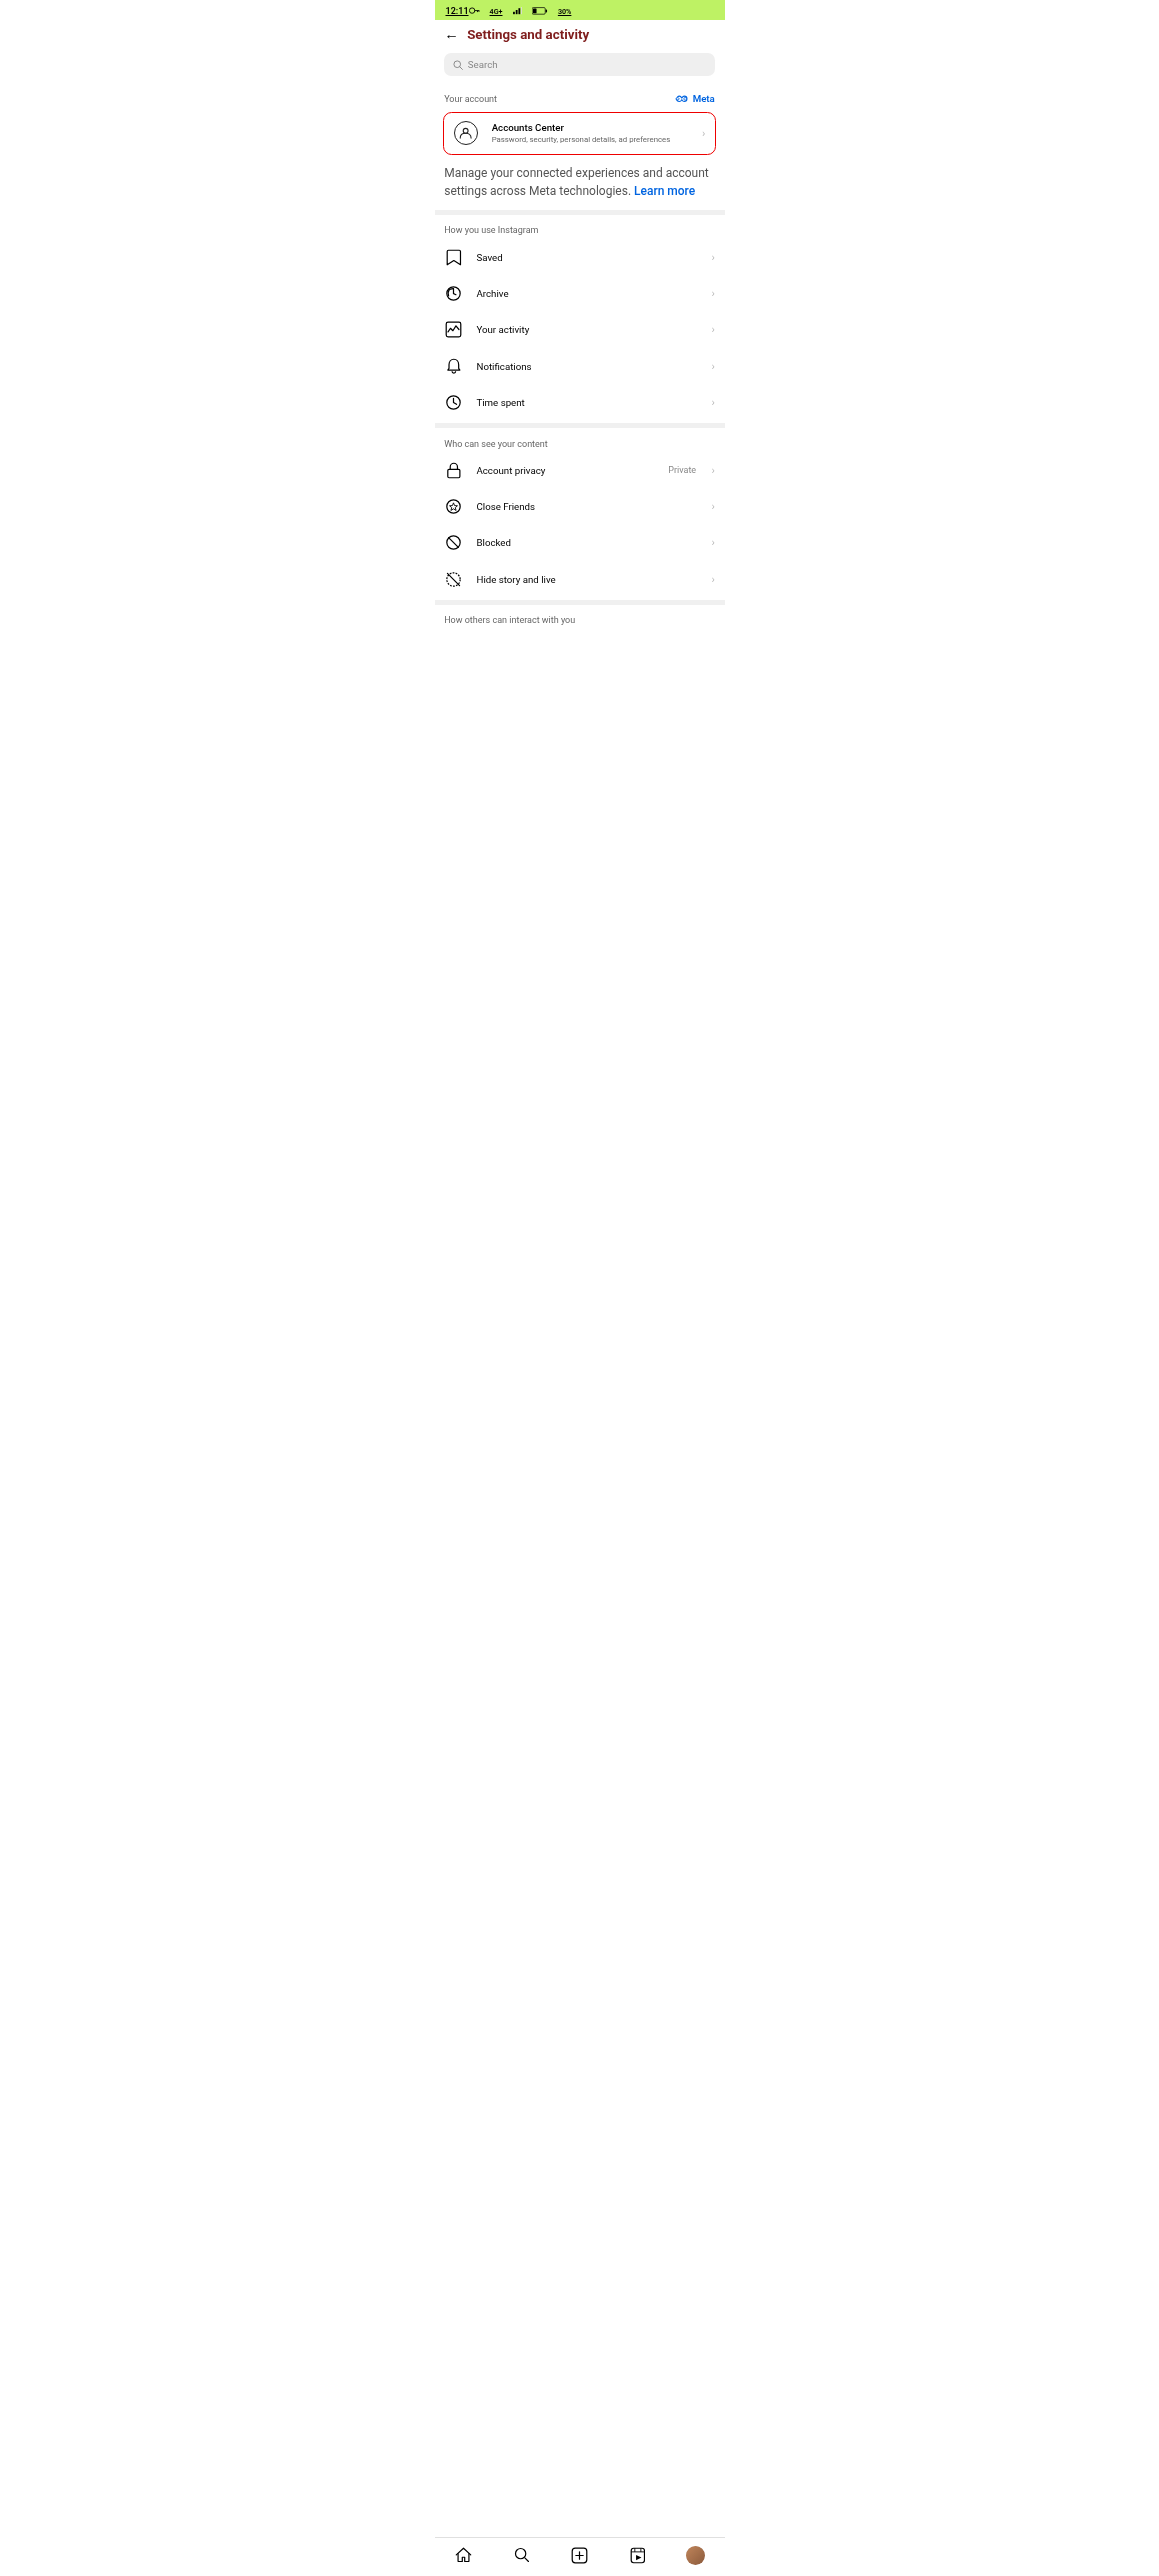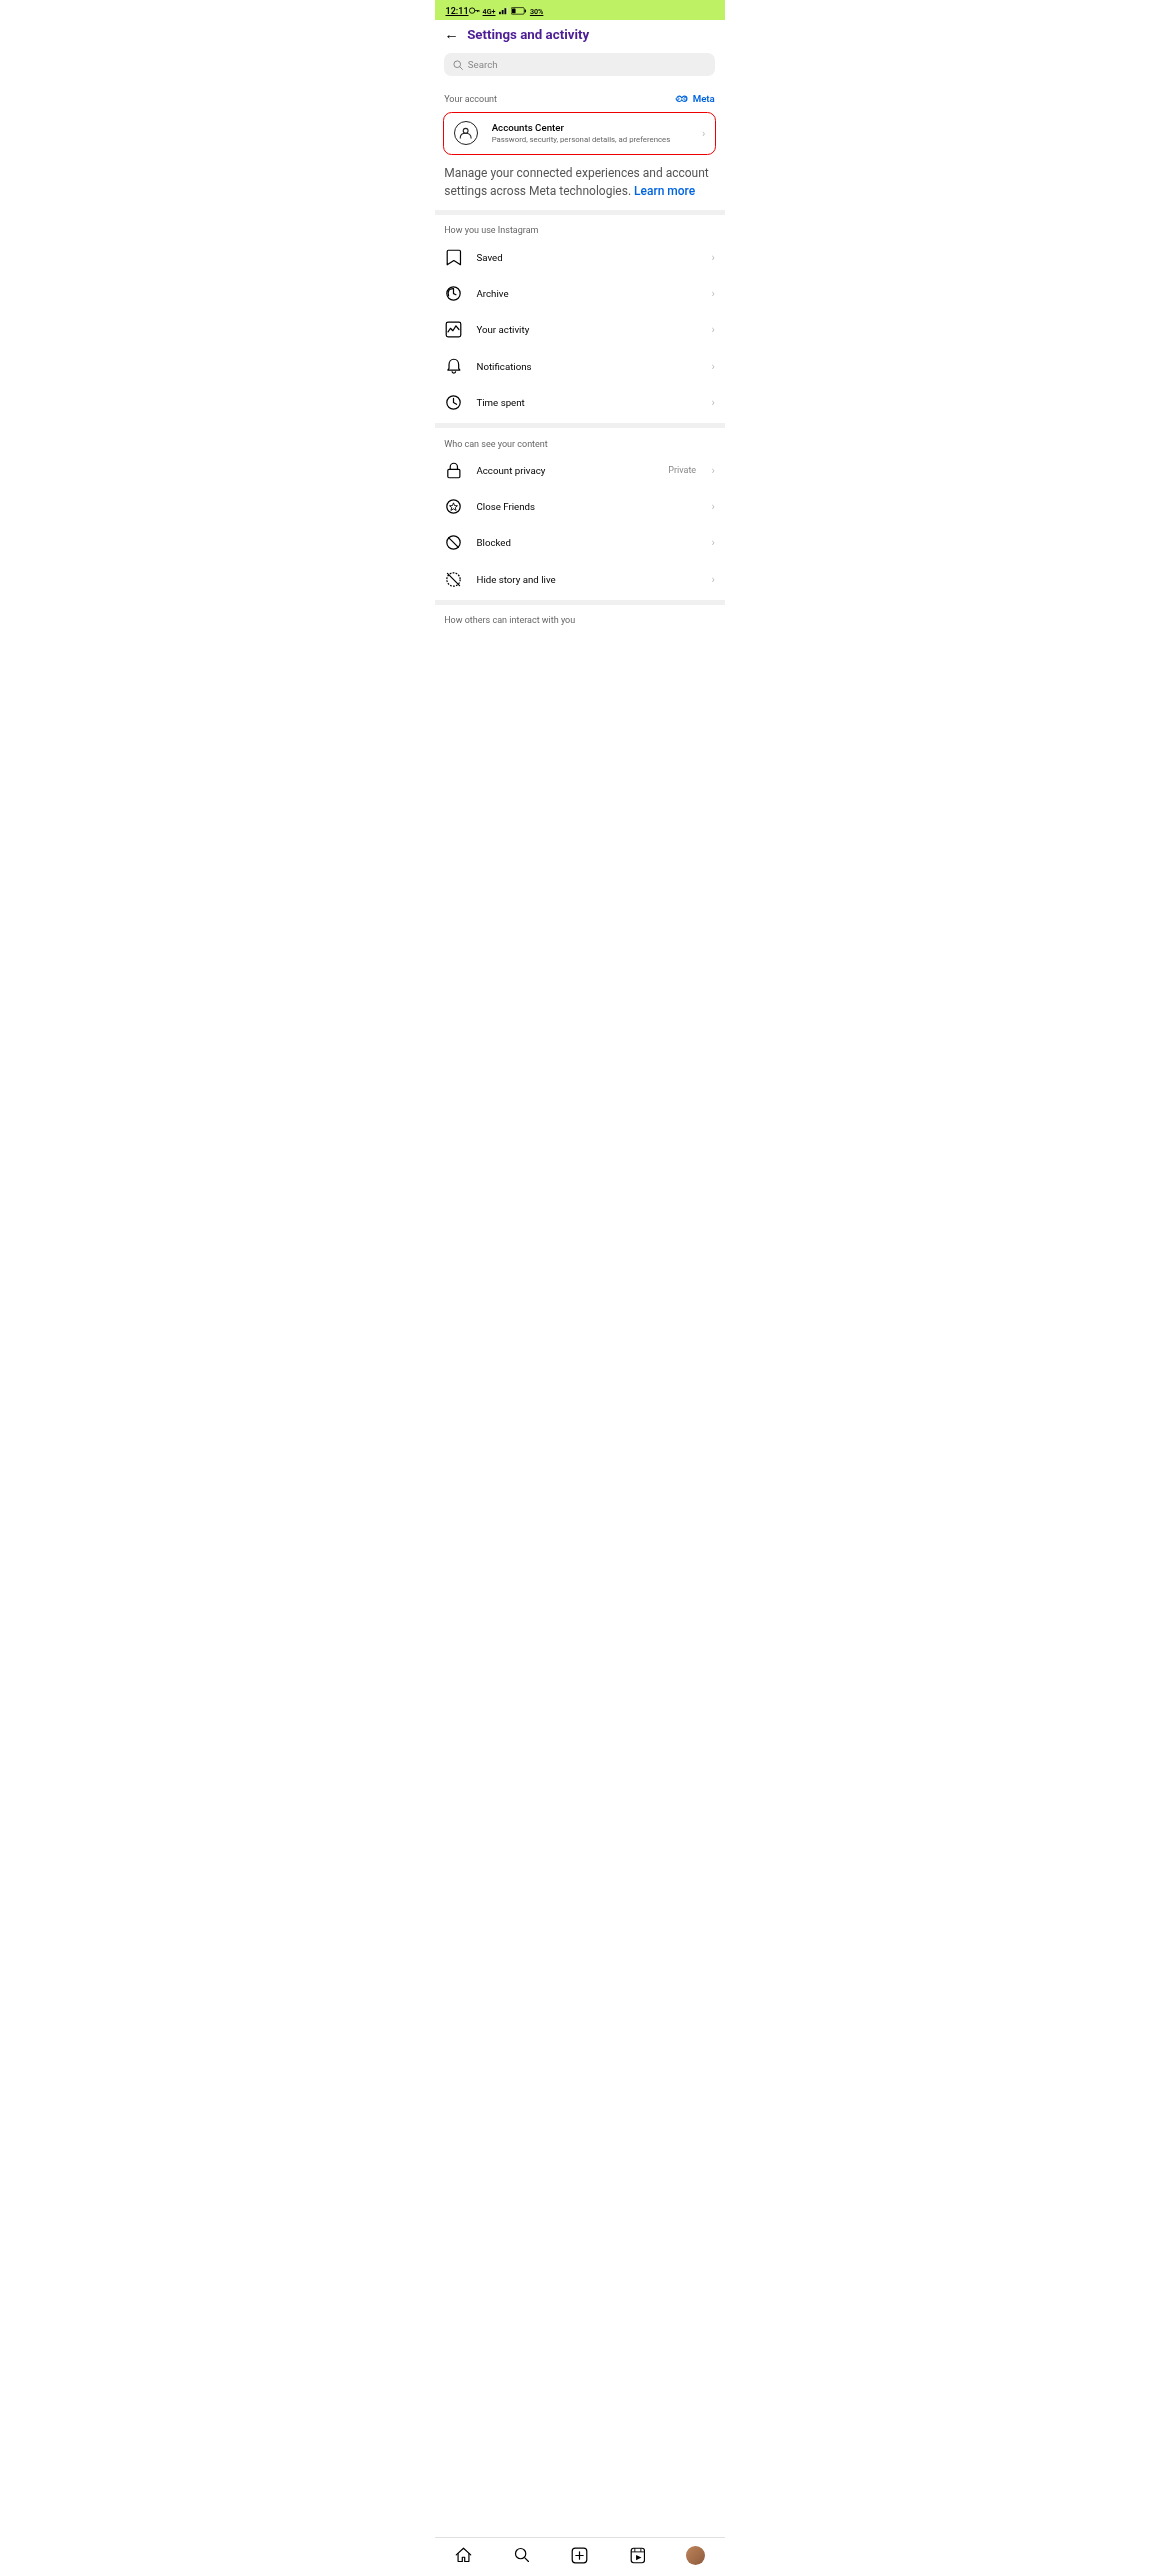--- a/index.html
+++ b/index.html
@@ -23,21 +23,21 @@
       text-decoration: underline;
     }
     .status-time {
       font-size: 9px;
       font-weight: 600;
       color: #000;
     }
     .status-icons {
       display: flex;
       align-items: center;
-      gap: 3px;
+      gap: 10px;
       font-size: 7.8px;
       color: #000;
     }
     .status-icons span { font-size: 7.2px; font-weight: 600; }
 
     
     .header {
       display: flex;
       align-items: center;
       padding: 6px 9.7px 8.5px;
@@ -46,21 +46,21 @@
     }
     .back-arrow {
       font-size: 14.5px;
       cursor: pointer;
       color: #000;
       font-weight: 300;
     }
     .header-title {
       font-size: 13.3px;
       font-weight: 700;
-      color: #4c1d95;
+      color: #7f1d1d;
     }
 
     
     .search-container {
       padding: 2.4px 9.7px 9.7px;
     }
     .search-bar {
       display: flex;
       align-items: center;
       background: #efefef;

